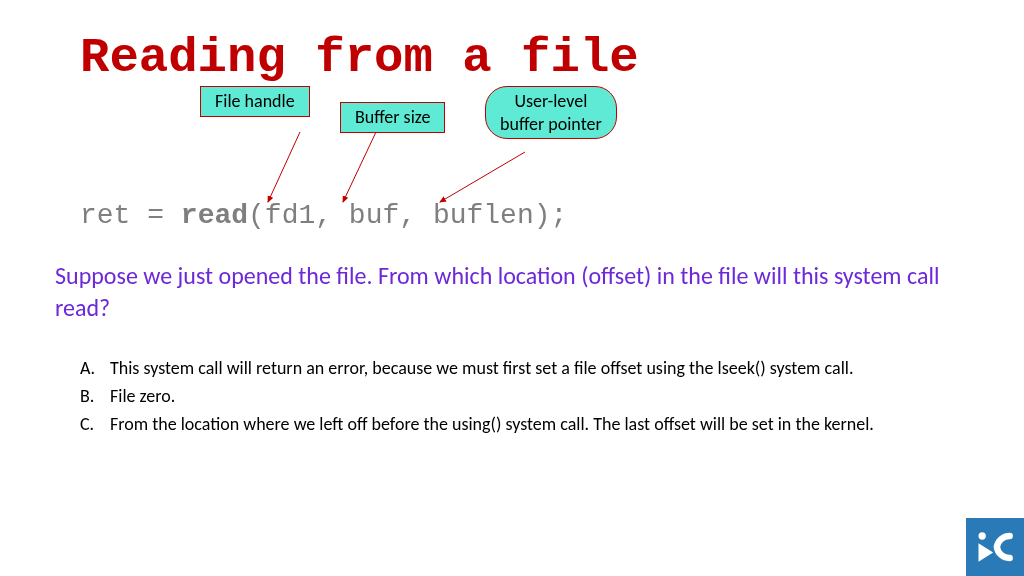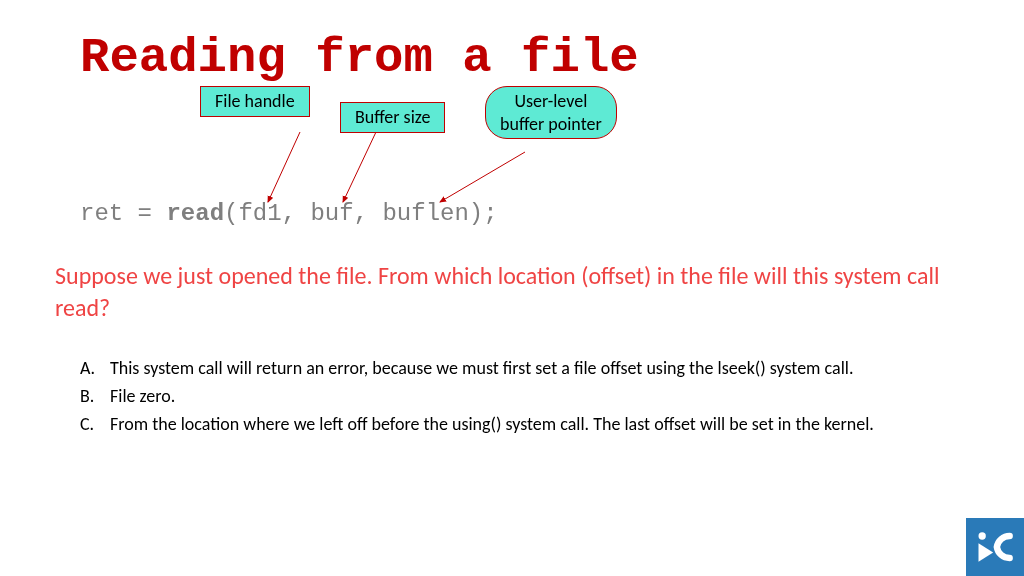--- a/index.html
+++ b/index.html
@@ -31,34 +31,34 @@
     border: 1px solid #c00000;
     padding: 3px 14px;
     font-size: 18px;
     color: #000;
     text-align: center;
     line-height: 1.25;
     background: #5eead4;
   }
   .code-line {
     font-family: 'Courier New', monospace;
-    font-size: 24px;
+    font-size: 28px;
     color: #7f7f7f;
     position: absolute;
     top: 200px;
     left: 80px;
   }
   .code-line .bold { font-weight: bold; }
   .question {
     position: absolute;
     top: 260px;
     left: 55px;
     right: 60px;
     font-size: 24px;
-    color: #ef4444;
+    color: #6d28d9;
     line-height: 1.35;
   }
   .options {
     position: absolute;
     top: 355px;
     left: 80px;
     right: 60px;
     font-size: 18px;
     color: #000;
     line-height: 1.45;

